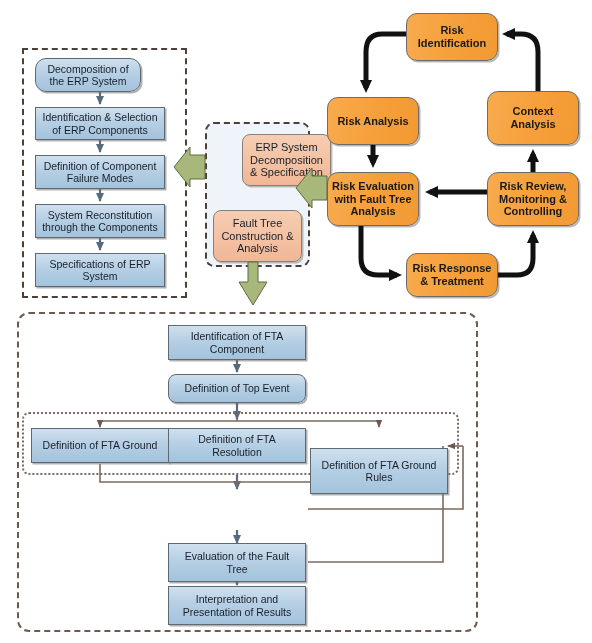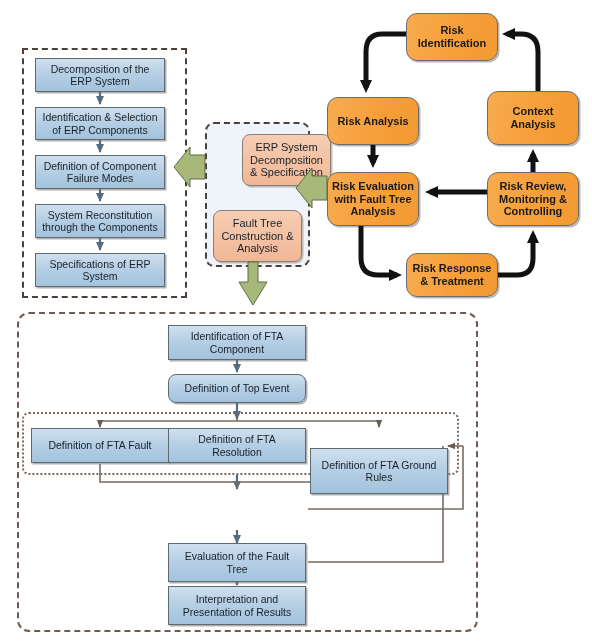--- a/index.html
+++ b/index.html
@@ -82,21 +82,21 @@
     </g>
 
     <g stroke="#7a6a60" stroke-width="1.6" fill="none">
       <path d="M308,509 L463,509 L463,446"></path>
       <path d="M308,562 L443,562 L443,446"></path>
       <path d="M463,446 L448,446" marker-end="url(#tri-gray)"></path>
       <path d="M443,446 L443,446"></path>
     </g>
   </svg>
 
-  <div class="node blue" style="left:35px;top:58px;width:130px;height:34px;">Decomposition of the ERP System</div>
+  <div class="node blue" style="left:35px;top:58px;width:106px;height:34px;border-radius:11px;">Decomposition of the ERP System</div>
 
   <div class="node blue" style="left:35px;top:107px;width:130px;height:33px;">Identification &amp; Selection of ERP Components</div>
 
   <div class="node blue" style="left:35px;top:155px;width:130px;height:34px;">Definition of Component Failure Modes</div>
 
   <div class="node blue" style="left:35px;top:204px;width:130px;height:34px;">System Reconstitution through the Components</div>
 
   <div class="node blue" style="left:35px;top:253px;width:130px;height:34px;">Specifications of ERP System</div>
 
   <div class="node salmon" style="left:213px;top:134px;width:89px;height:52px;margin-left:29px;">ERP System Decomposition &amp; Specification</div>
@@ -112,21 +112,21 @@
   <div class="node orange" style="left:327px;top:172px;width:92px;height:54px;">Risk Evaluation with Fault Tree Analysis</div>
 
   <div class="node orange" style="left:487px;top:172px;width:92px;height:54px;">Risk Review, Monitoring &amp; Controlling</div>
 
   <div class="node orange" style="left:406px;top:253px;width:92px;height:44px;">Risk Response &amp; Treatment</div>
 
   <div class="node blue" style="left:168px;top:325px;width:138px;height:35px;">Identification of FTA Component</div>
 
   <div class="node blue" style="left:168px;top:374px;width:138px;height:29px;border-radius:8px;">Definition of Top Event</div>
 
-  <div class="node blue" style="left:31px;top:428px;width:138px;height:35px;">Definition of FTA Fault</div>
+  <div class="node blue" style="left:31px;top:428px;width:138px;height:35px;">Definition of FTA Ground</div>
 
   <div class="node blue" style="left:168px;top:428px;width:138px;height:35px;">Definition of FTA Resolution</div>
 
   <div class="node blue" style="left:310px;top:448px;width:138px;height:46px;">Definition of FTA Ground Rules</div>
 
 
   <div class="node blue" style="left:168px;top:543px;width:138px;height:39px;">Evaluation of the Fault Tree</div>
 
   <div class="node blue" style="left:168px;top:586px;width:138px;height:39px;">Interpretation and Presentation of Results</div>
 

